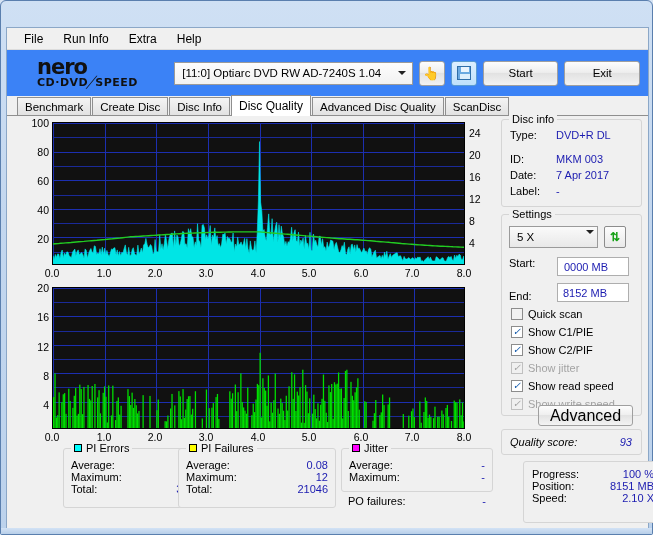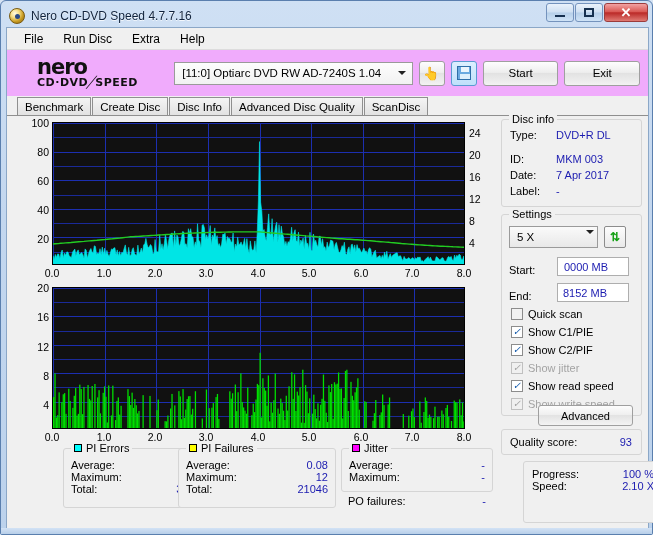--- a/index.html
+++ b/index.html
@@ -72,21 +72,21 @@
   
   #menubar {
     height:22px; background:#f0f0f0;
     display:flex; align-items:center; padding-left:8px; gap:2px;
     border-bottom:1px solid #dcdcdc;
   }
   .menuitem { padding:3px 9px; font-size:12px; color:#000; }
 
   
   #toolbar {
-    height:46px; background:#f0abfc;
+    height:46px; background:#3b82f6;
     display:flex; align-items:center; padding:0 8px;
     position:relative;
   }
   #nero-logo { width:160px; padding-left:22px; }
   #nero-word {
     font-family:"DejaVu Sans", sans-serif;
     font-weight:bold; font-size:21px; letter-spacing:-1px;
     color:#111; line-height:19px;
   }
   #nero-sub {
@@ -178,57 +178,42 @@
   .chkbox {
     width:12px;height:12px;border:1px solid #8c8c8c;background:#fff;
     display:flex;align-items:center;justify-content:center;font-size:10px;color:#1b5fad;
   }
   .chk.disabled .chkbox { background:#f0f0f0; border-color:#c0c0c0; color:#a6a6a6; }
   .chk.disabled span.lbl2 { color:#a3a3a3; }
   .chkbox.off { color:transparent; background:#f2f2f2; }
   .btnflat {
     border:1px solid #9f9f9f; border-radius:3px; height:21px;
     background:linear-gradient(to bottom,#fdfdfd 0%,#efefef 45%,#e3e3e3 50%,#f3f3f3 100%);
-    display:flex;align-items:center;justify-content:center; font-size:11px; color:#000;
+    display:flex;align-items:center;justify-content:center; font-size:16px; color:#000;
   }
   .spinbtn {
     width:22px;height:22px;border:1px solid #8c8c8c;border-radius:2px;
     background:linear-gradient(to bottom,#fdfdfd,#e9e9e9);
     display:flex;align-items:center;justify-content:center;
     color:#15a015; font-size:12px; font-weight:bold;
   }
   #statusline { position:absolute; left:0; bottom:0; width:100%; height:6px;
     background:linear-gradient(to bottom,#d2e2f5,#b8cfe9); }
 </style>
 </head>
 <body>
 
 <div id="window">
 
-  <div id="titlebar">
-    <div id="title-icon"></div>
-    <div id="title-text">Nero CD-DVD Speed 4.7.7.16</div>
-    <div id="win-controls">
-      <div class="winbtn">
-          <i class="glyph-min"></i>
-        </div>
-      <div class="winbtn">
-          <i class="glyph-max"></i>
-        </div>
-      <div class="winbtn close">
-        <span>✕</span>
-      </div>
-    </div>
-  </div>
 
   <div id="client">
 
     <div id="menubar">
       <div class="menuitem">File</div>
-      <div class="menuitem">Run Disc</div>
+      <div class="menuitem">Run Info</div>
       <div class="menuitem">Extra</div>
       <div class="menuitem">Help</div>
     </div>
 
     <div id="toolbar">
       <div id="nero-logo">
         <div id="nero-word">nero</div>
         <div id="nero-sub">
           <span>CD·DVD</span><span class="slash">╱</span><span>SPEED</span>
         </div>
@@ -248,20 +233,21 @@
         <span class="icon-floppy"></span>
       </div>
       <div class="tbtn" id="btn-start">Start</div>
       <div class="tbtn" id="btn-exit">Exit</div>
     </div>
 
     <div id="tabs">
       <div class="tab">Benchmark</div>
       <div class="tab">Create Disc</div>
       <div class="tab">Disc Info</div>
+      <div class="tab active">Disc Quality</div>
       <div class="tab">Advanced Disc Quality</div>
       <div class="tab">ScanDisc</div>
     </div>
 
     <div id="content">
 
       <div class="chartwrap" id="chart-top" style="left:8px;top:3px;width:478px;height:160px;">
 
         <div class="axis-label" style="left:0;top:-2px;width:34px;">100</div>
         <div class="axis-label" style="left:0;top:27px;width:34px;">80</div>
@@ -659,21 +645,21 @@
         <div style="position:absolute;left:7px;top:11px;display:flex;align-items:center;gap:6px;">
           <div class="combo" id="speed-combo" style="width:89px;height:22px;background:linear-gradient(to bottom,#fafafa,#e8e8e8);">
             <span>5 X</span>
             <span class="arrowbtn" style="position:absolute;right:3px;top:7px;"><i class="caret-down"></i></span>
           </div>
           <div class="spinbtn">
             <span>⇅</span>
           </div>
         </div>
 
-        <div style="position:absolute;left:7px;top:42px;width:126px;display:flex;align-items:flex-end;">
+        <div style="position:absolute;left:7px;top:42px;width:126px;display:flex;align-items:flex-start;">
           <span class="lbl" style="width:48px;">Start:</span>
           <div class="field" style="width:72px;padding-left:6px;">
             <span>0000 MB</span>
           </div>
         </div>
         <div style="position:absolute;left:7px;top:68px;width:126px;display:flex;align-items:flex-end;">
           <span class="lbl" style="width:48px;">End:</span>
           <div class="field" style="width:72px;">
             <span>8152 MB</span>
           </div>
@@ -703,31 +689,35 @@
           <div class="chk disabled" style="margin-top:3px;">
             <i class="chkbox">✓</i>
             <span class="lbl2">Show write speed</span>
           </div>
         </div>
 
         <div class="btnflat" style="position:absolute;left:36px;top:190px;width:95px;">Advanced</div>
       </div>
 
       <div class="group" style="left:494px;top:313px;width:141px;height:26px;">
-        <div style="padding:6px 9px 0 8px;" class="row">
+        <div style="padding:6px 9px 0 8px;font-style:italic;" class="row">
           <span class="lbl">Quality score:</span>
           <span class="val">93</span>
         </div>
       </div>
 
       <div class="group" style="left:516px;top:345px;width:141px;height:62px;">
         <div style="padding:6px 9px 0 8px;">
           <div class="row">
               <span class="lbl">Progress:</span>
               <span class="val">100 %</span>
+            </div>
+          <div class="row">
+              <span class="lbl">Position:</span>
+              <span class="val">8151 MB</span>
             </div>
           <div class="row">
               <span class="lbl">Speed:</span>
               <span class="val">2.10 X</span>
             </div>
         </div>
       </div>
 
     </div>
   </div>

